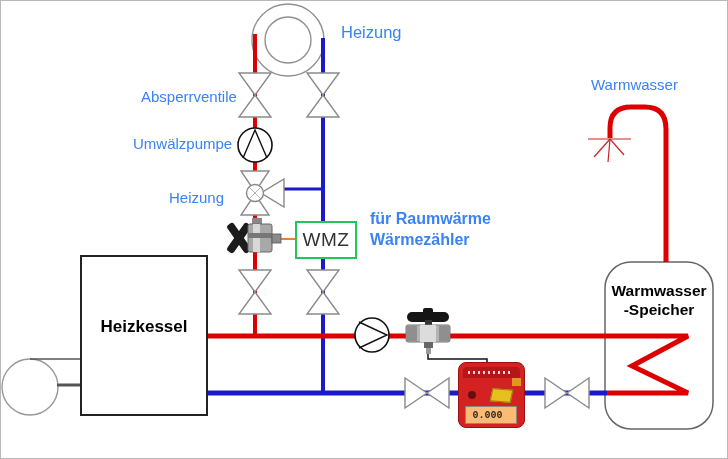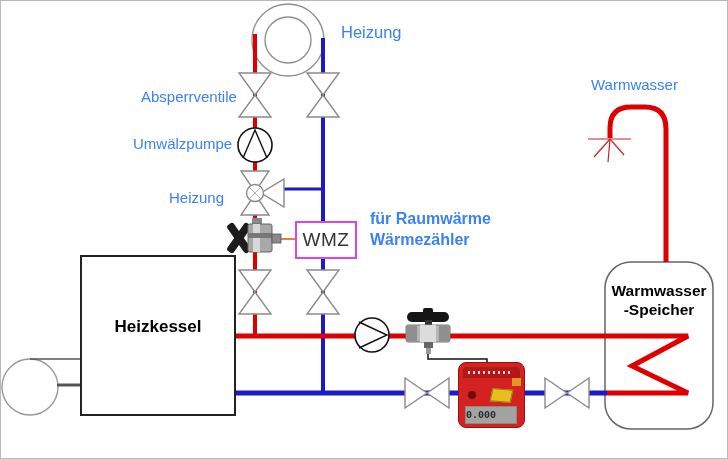--- a/index.html
+++ b/index.html
@@ -8,26 +8,26 @@
     position:relative; width:728px; height:459px; background:#ffffff;
     box-shadow: inset 0 0 0 1px #b8b8b8; overflow:hidden;
   }
   #diagram-svg { position:absolute; left:0; top:0; }
   .lbl { position:absolute; color:#3b82f6; white-space:nowrap; }
   .lbl-reg { font-size:15px; }
   .lbl-bold { font-weight:bold; }
   
   #wmz-box {
     position:absolute; left:295px; top:221px; width:62px; height:38px;
-    background:#fff; border:2px solid #d946ef; display:flex; align-items:center;
+    background:#fff; border:2px solid #22c55e; display:flex; align-items:center;
     justify-content:center; font-size:19px; color:#333; letter-spacing:.5px;
   }
   
   #boiler-box {
-    position:absolute; left:80px; top:255px; width:156px; height:161px;
+    position:absolute; left:80px; top:255px; width:128px; height:161px;
     background:#fff; border:2px solid #222; display:flex; align-items:center;
     justify-content:center;
   }
   #boiler-box .t { font-size:17px; font-weight:bold; margin-top:-18px; }
   
   #tank-label {
     position:absolute; left:605px; top:281px; width:108px; text-align:center;
     font-weight:bold; font-size:15.5px; line-height:19px;
   }
   
@@ -44,22 +44,22 @@
     background:repeating-linear-gradient(90deg,#ffffff 0 2px,transparent 2px 5px);
   }
   #meter .tag { position:absolute; right:3px; top:15px; width:9px; height:8px; background:#e09820; }
   #meter .emblem { position:absolute; left:9px; top:28px; width:8px; height:8px; border-radius:50%; background:#6a0d0d; }
   #meter .btn {
     position:absolute; left:32px; top:26px; width:21px; height:13px;
     background:#e6c11d; border:1px solid #9a7d10; transform:skewX(-8deg) rotate(4deg);
   }
   #meter .lcd {
     position:absolute; left:6px; top:43px; width:52px; height:18px;
-    background:#a3a3a3; border:1px solid #8a8a7a; display:flex;
-    align-items:center; justify-content:flex-start; padding-right:7px;
+    background:#fdba74; border:1px solid #8a8a7a; display:flex;
+    align-items:center; justify-content:center; padding-right:7px;
   }
   #meter .lcd .val { font-family:"Liberation Mono", monospace; font-size:10px; font-weight:bold; color:#2a2a2a; }
   #room-meter-label { position:absolute; left:370px; top:208px; font-weight:bold; font-size:16px; line-height:21px; white-space:nowrap; }
 </style>
 </head>
 <body>
 
 <div id="stage">
 
   <svg id="diagram-svg" width="728" height="459" viewBox="0 0 728 459">

